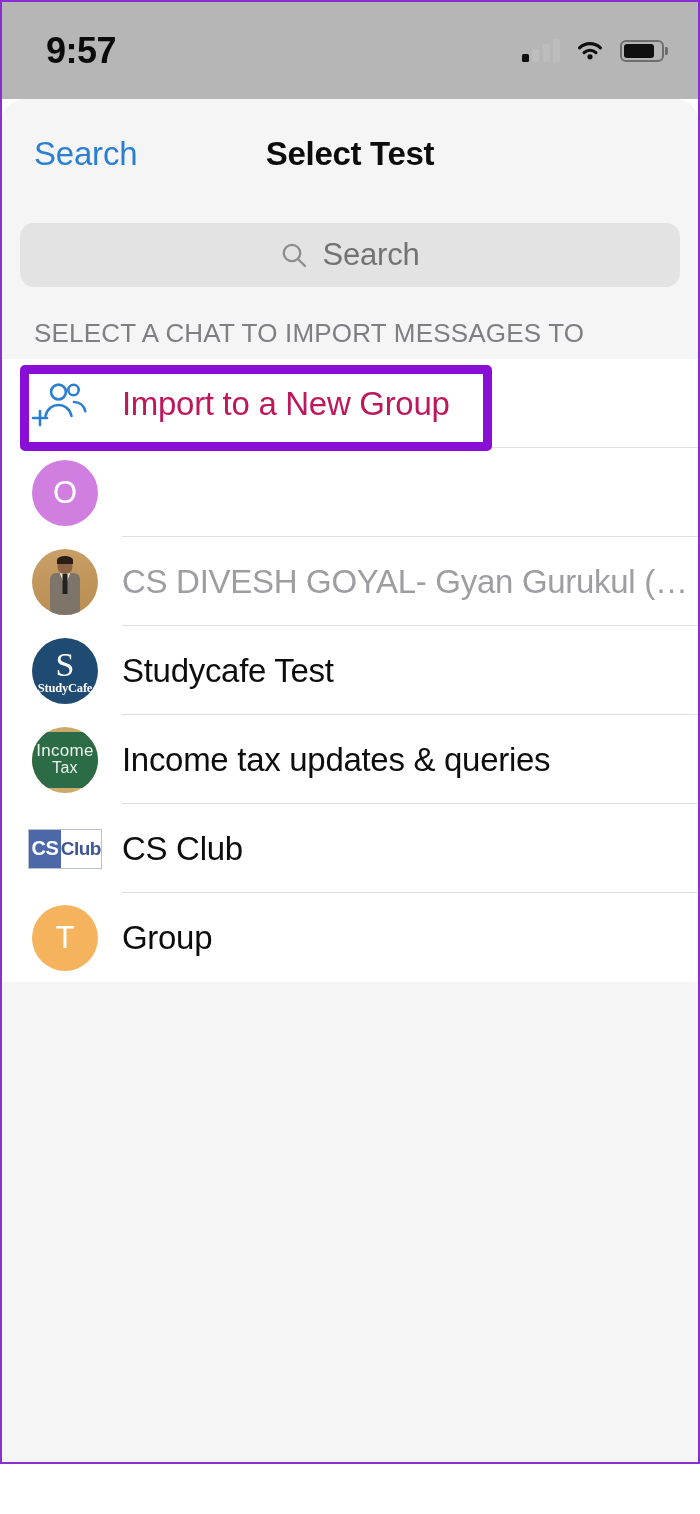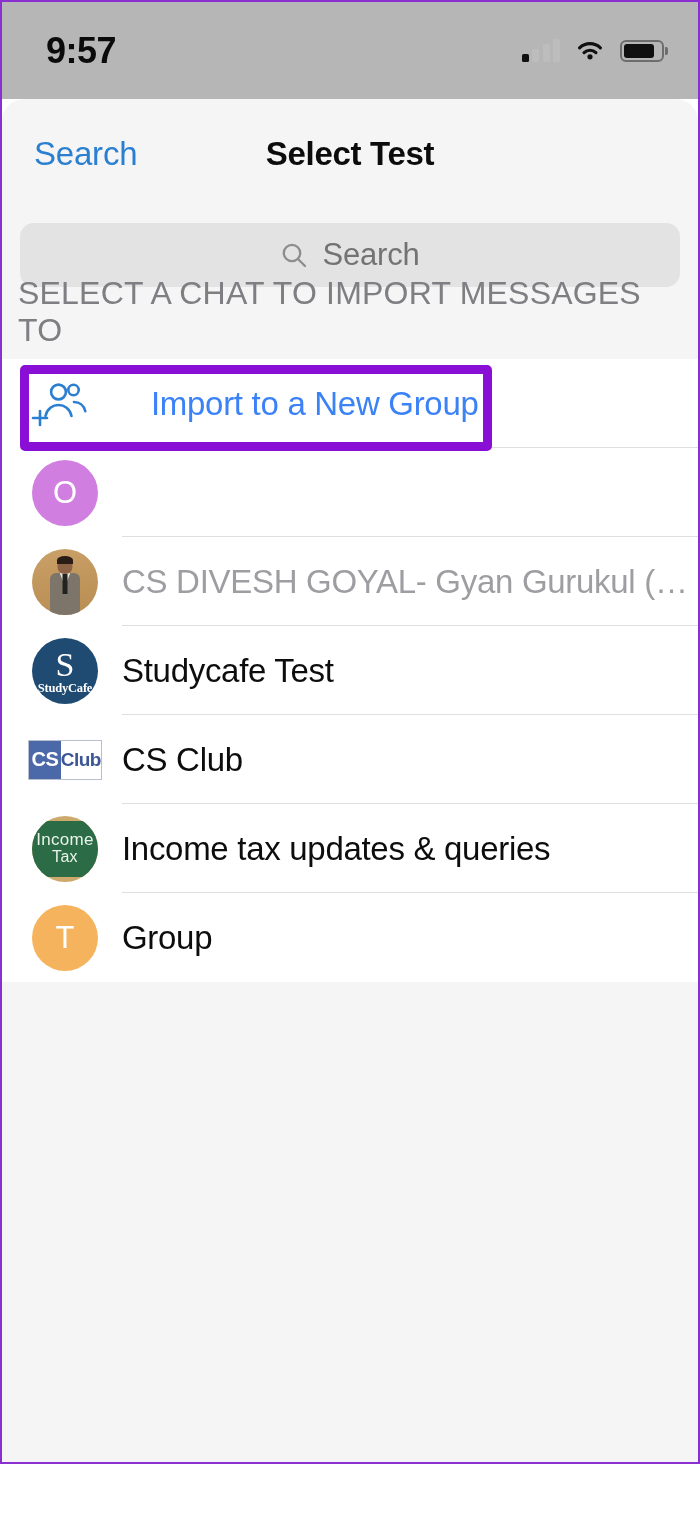--- a/index.html
+++ b/index.html
@@ -132,25 +132,25 @@
   .search-icon { width: 28px; height: 28px; display: block; }
   .search-placeholder {
     font-size: 31px;
     color: #737373;
     letter-spacing: -0.2px;
   }
 
   
   .section-header {
     height: 58px;
-    padding: 0 16px;
+    padding: 0 32px;
     display: flex;
     align-items: flex-end;
     padding-bottom: 10px;
-    font-size: 32px;
+    font-size: 26px;
     font-weight: 500;
     color: #7e7e83;
     letter-spacing: 0.2px;
   }
 
   
   .list {
     background: #ffffff;
     position: relative;
   }
@@ -174,21 +174,21 @@
   .row-label {
     font-size: 33px;
     color: #0d0d0d;
     letter-spacing: -0.3px;
     white-space: nowrap;
     overflow: hidden;
     text-overflow: ellipsis;
     padding-right: 8px;
   }
   .row.muted .row-label { color: #9e9ea2; }
-  .row.action .row-label { color: #3b82f6; margin-left: 29px; }
+  .row.action .row-label { color: #be185d; }
 
   
   .slot {
     width: 90px;
     min-width: 90px;
     display: flex;
     align-items: center;
     justify-content: flex-start;
   }
   .avatar {
@@ -434,44 +434,44 @@
             <span class="big-s">S</span>
             <span class="sub">StudyCafe</span>
           </div>
         </div>
         <div class="row-label">Studycafe Test</div>
         <div class="sep"></div>
       </div>
 
       <div class="row">
         <div class="slot">
-          <div class="logo-csclub">
-            <span class="cs">CS</span>
-            <span class="club">Club</span>
-          </div>
-        </div>
-        <div class="row-label">CS Club</div>
-        <div class="sep"></div>
-      </div>
-
-      <div class="row">
-        <div class="slot">
           <div class="avatar av-income">
             <span class="board">
               <span class="l1">Income</span>
               <span class="l2">Tax</span>
             </span>
           </div>
         </div>
         <div class="row-label">Income tax updates &amp; queries</div>
         <div class="sep"></div>
       </div>
 
       <div class="row">
         <div class="slot">
+          <div class="logo-csclub">
+            <span class="cs">CS</span>
+            <span class="club">Club</span>
+          </div>
+        </div>
+        <div class="row-label">CS Club</div>
+        <div class="sep"></div>
+      </div>
+
+      <div class="row">
+        <div class="slot">
           <div class="avatar av-test">
             <span class="initial">T</span>
           </div>
         </div>
         <div class="row-label">Group</div>
 
       </div>
 
     </div>
 

